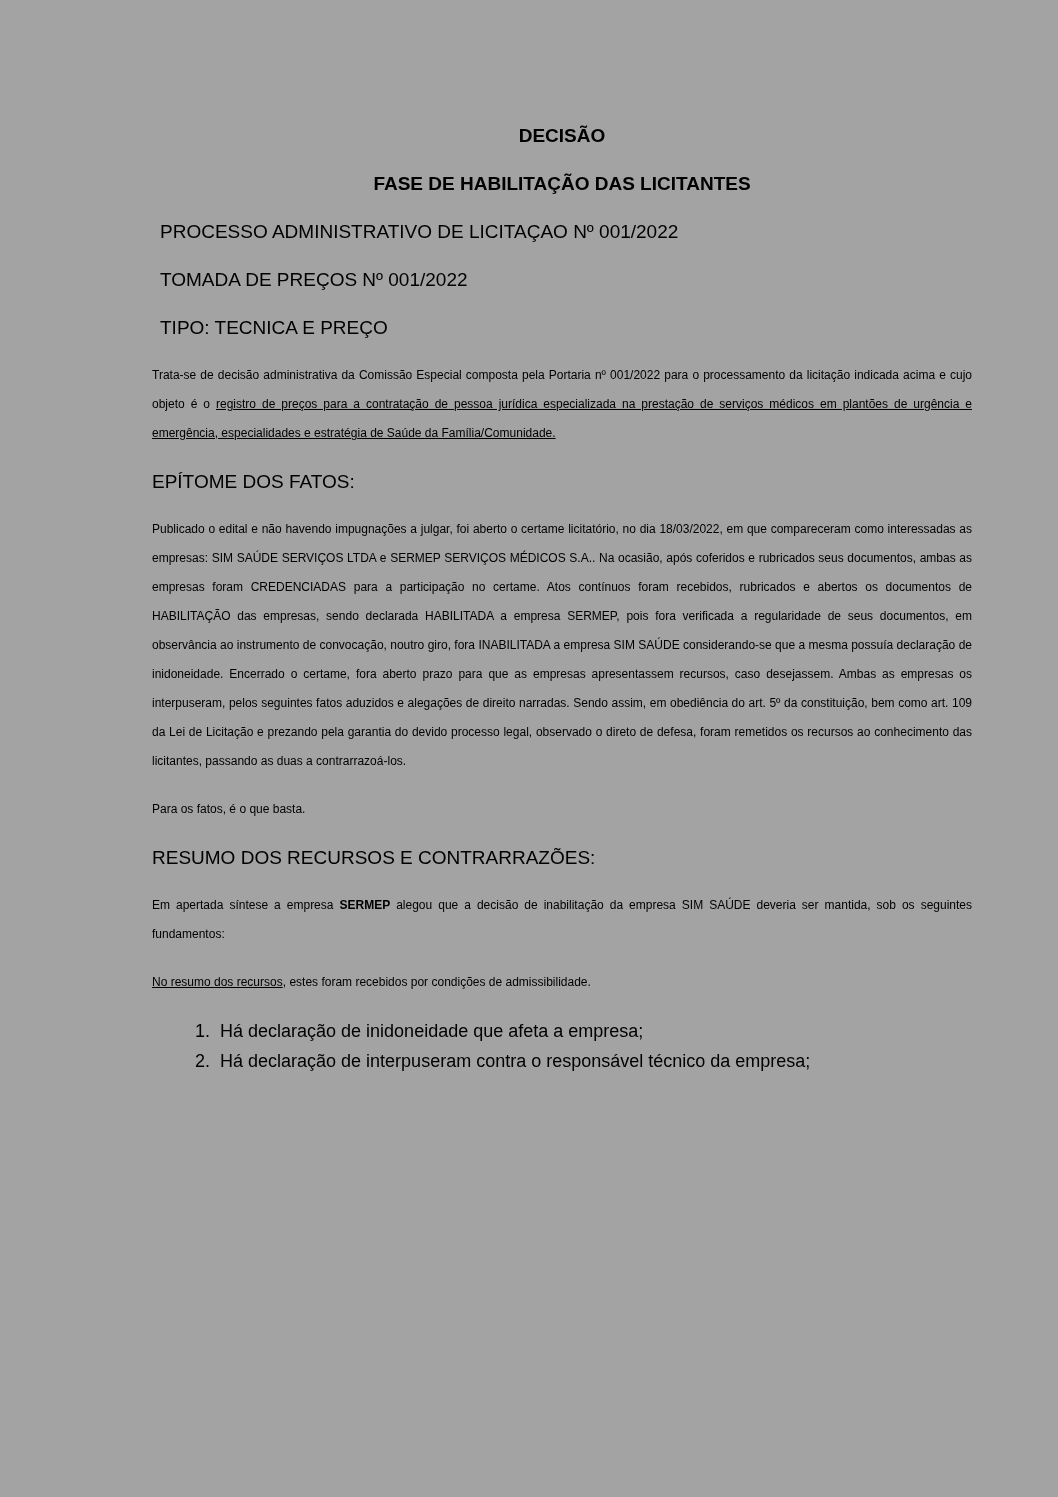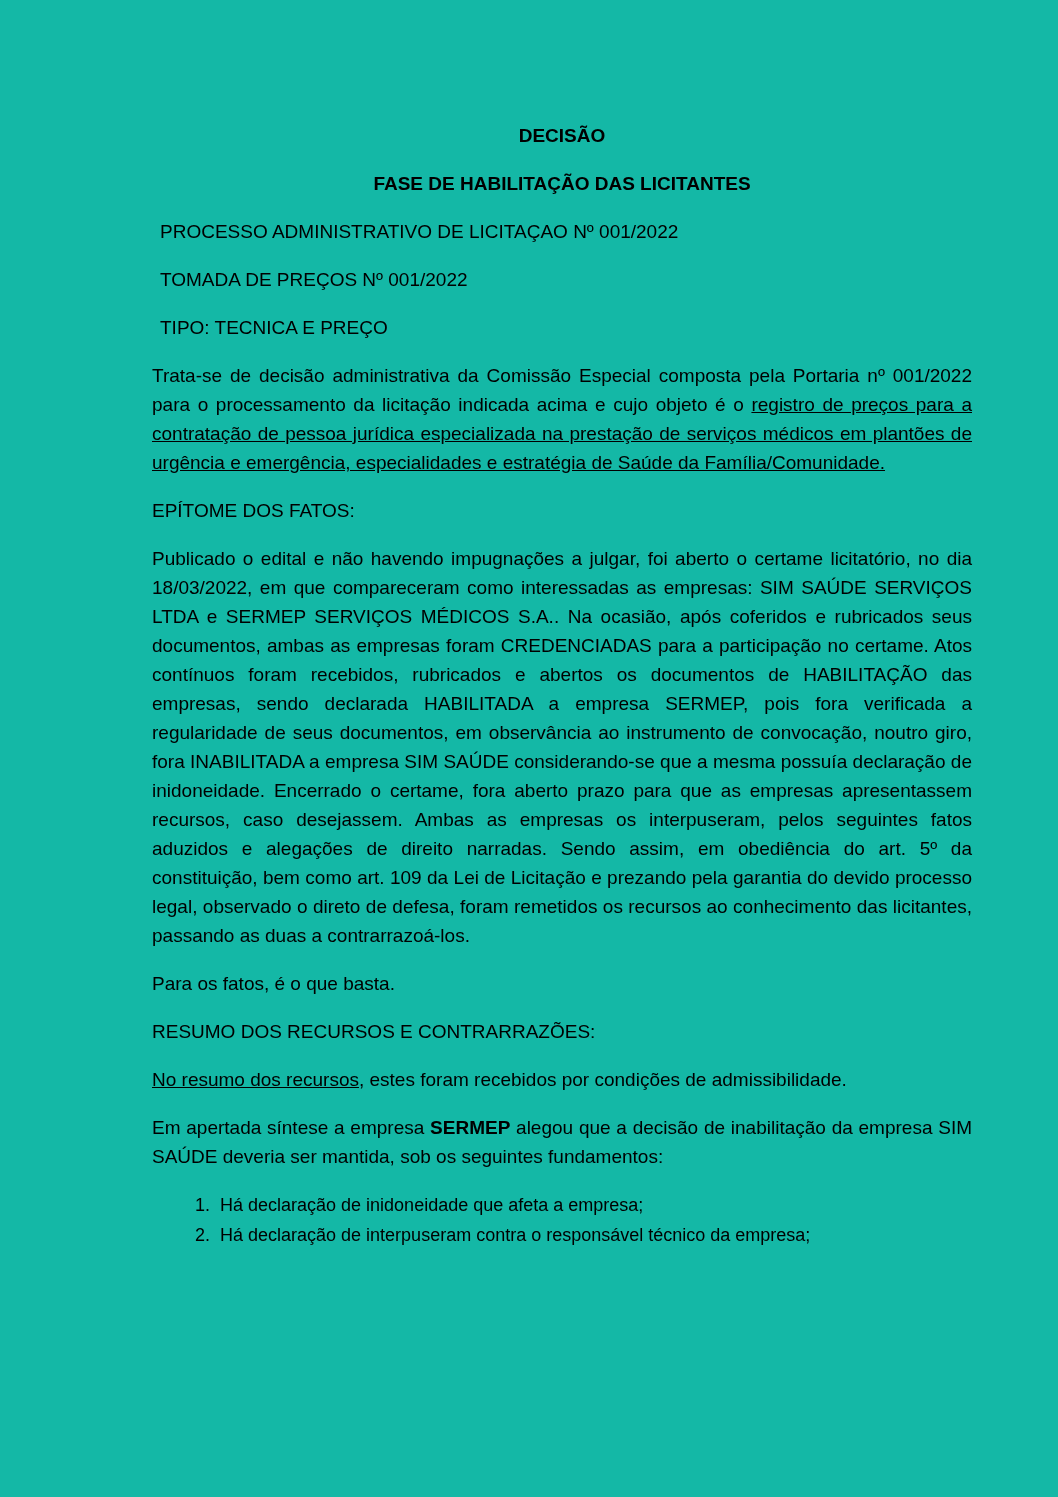--- a/index.html
+++ b/index.html
@@ -12,38 +12,38 @@
     height: 1497px;
     font-family: "Liberation Sans", "DejaVu Sans", sans-serif;
     color: #000000;
     overflow: hidden;
   }
   .page {
     box-sizing: border-box;
     width: 1058px;
     height: 1497px;
     padding: 121px 86px 28px 152px;
-    background: #14b8a6;
+    background: #a3a3a3;
   }
   .doc-title,
   .doc-subtitle {
     font-size: 19px;
     line-height: 29px;
     font-weight: bold;
     text-align: center;
     margin: 0 0 19px 0;
   }
   p.meta-line {
     font-size: 19px;
     line-height: 29px;
     margin: 0 0 19px 8px;
     text-align: left;
   }
   p.body-par {
-    font-size: 19px;
+    font-size: 12px;
     line-height: 29px;
     margin: 0 0 19px 0;
     text-align: justify;
   }
   .section-heading {
     font-size: 19px;
     line-height: 29px;
     font-weight: normal;
     text-align: left;
     margin: 0 0 19px 0;
@@ -83,22 +83,22 @@
   <p class="body-par"><span>Trata-se de decisão administrativa da Comissão Especial composta pela Portaria nº 001/2022 para o processamento da licitação indicada acima e cujo objeto é o </span><span class="u">registro de preços para a contratação de pessoa jurídica especializada na prestação de serviços médicos em plantões de urgência e emergência, especialidades e estratégia de Saúde da Família/Comunidade.</span></p>
 
   <h3 class="section-heading">EPÍTOME DOS FATOS:</h3>
 
   <p class="body-par">Publicado o edital e não havendo impugnações a julgar, foi aberto o certame licitatório, no dia 18/03/2022, em que compareceram como interessadas as empresas: SIM SAÚDE SERVIÇOS LTDA e SERMEP SERVIÇOS MÉDICOS S.A.. Na ocasião, após coferidos e rubricados seus documentos, ambas as empresas foram CREDENCIADAS para a participação no certame. Atos contínuos foram recebidos, rubricados e abertos os documentos de HABILITAÇÃO das empresas, sendo declarada HABILITADA a empresa SERMEP, pois fora verificada a regularidade de seus documentos, em observância ao instrumento de convocação, noutro giro, fora INABILITADA a empresa SIM SAÚDE considerando-se que a mesma possuía declaração de inidoneidade. Encerrado o certame, fora aberto prazo para que as empresas apresentassem recursos, caso desejassem. Ambas as empresas os interpuseram, pelos seguintes fatos aduzidos e alegações de direito narradas. Sendo assim, em obediência do art. 5º da constituição, bem como art. 109 da Lei de Licitação e prezando pela garantia do devido processo legal, observado o direto de defesa, foram remetidos os recursos ao conhecimento das licitantes, passando as duas a contrarrazoá-los.</p>
 
   <p class="body-par">Para os fatos, é o que basta.</p>
 
   <h3 class="section-heading">RESUMO DOS RECURSOS E CONTRARRAZÕES:</h3>
 
+  <p class="body-par"><span>Em apertada síntese a empresa </span><span class="b">SERMEP</span><span> alegou que a decisão de inabilitação da empresa SIM SAÚDE deveria ser mantida, sob os seguintes fundamentos:</span></p>
+
   <p class="body-par"><span class="u">No resumo dos recursos</span><span>, estes foram recebidos por condições de admissibilidade.</span></p>
-
-  <p class="body-par"><span>Em apertada síntese a empresa </span><span class="b">SERMEP</span><span> alegou que a decisão de inabilitação da empresa SIM SAÚDE deveria ser mantida, sob os seguintes fundamentos:</span></p>
 
   <ol class="fundamentos">
     <li>Há declaração de inidoneidade que afeta a empresa;</li>
     <li>Há declaração de interpuseram contra o responsável técnico da empresa;</li>
   </ol>
 
 </div>
 
 </body></html>

